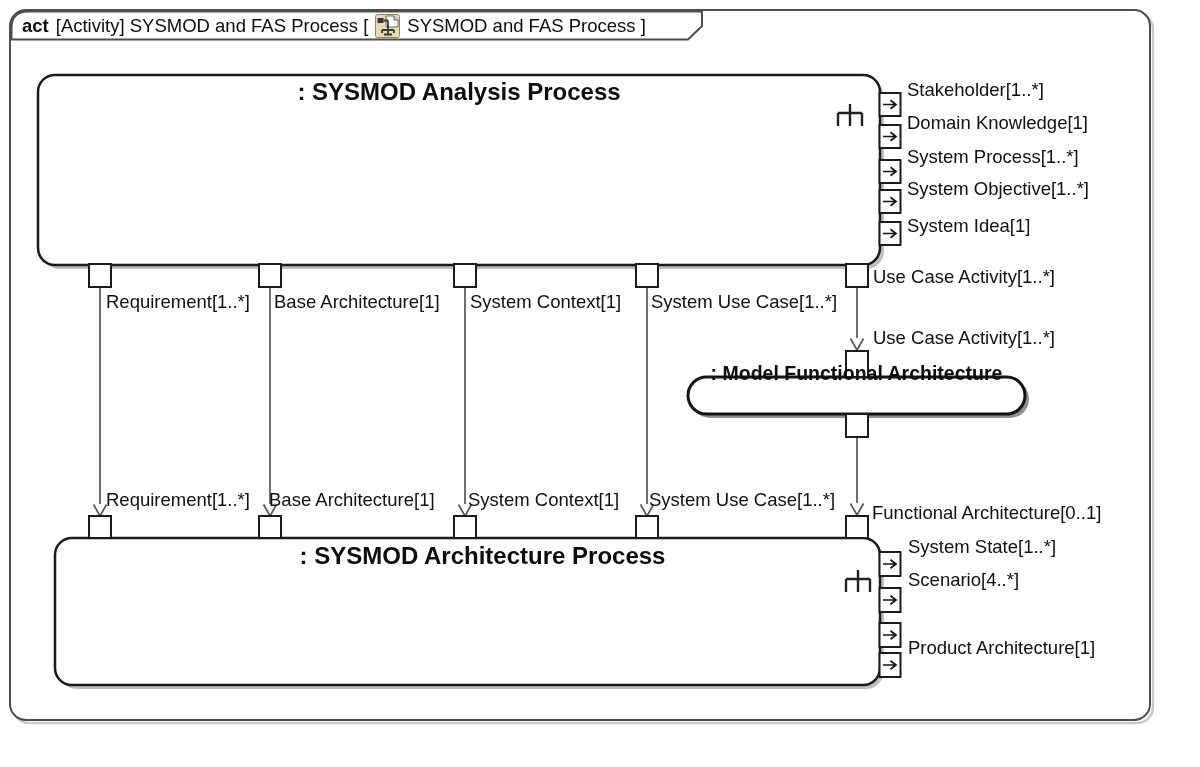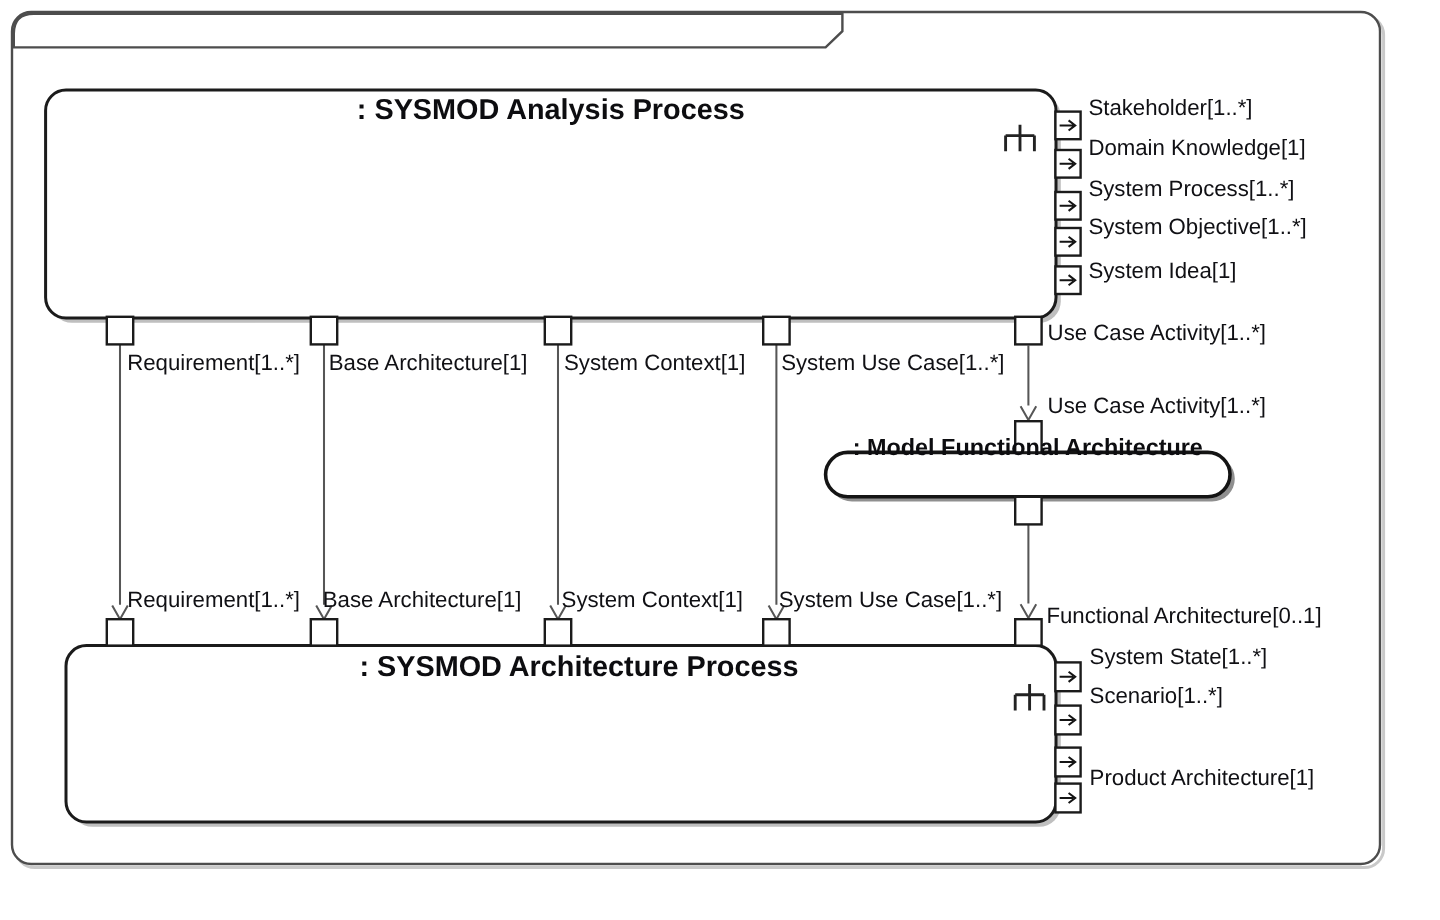--- a/index.html
+++ b/index.html
@@ -96,20 +96,32 @@
       <rect x="879.5" y="653" width="21" height="24"></rect>
     </g>
     <g stroke="#141414" stroke-width="1.7" fill="none">
       <path d="M883,564 H894.5 M890.5,559.8 L896,564 L890.5,568.2"></path>
       <path d="M883,600 H894.5 M890.5,595.8 L896,600 L890.5,604.2"></path>
       <path d="M883,635 H894.5 M890.5,630.8 L896,635 L890.5,639.2"></path>
       <path d="M883,665 H894.5 M890.5,660.8 L896,665 L890.5,669.2"></path>
     </g>
   </svg>
 
+  <div class="tab-text">
+    <span class="kw">act</span>
+    <span>[Activity] SYSMOD and FAS Process [</span>
+    <svg width="25" height="24" viewBox="0 0 25 24">
+      <rect x="0.5" y="0.5" width="24" height="23" rx="2" fill="#e6dcb0" stroke="#8d8468"></rect>
+      <polygon points="11,2 19,2 23,6 23,13 11,13" fill="#fdfdfd" stroke="#666666" stroke-width="1"></polygon>
+      <path d="M19,2 L19,6 L23,6" fill="#d8d8d8" stroke="#666666" stroke-width="1"></path>
+      <rect x="2.5" y="4" width="6" height="5" fill="#3a3a3a"></rect>
+      <path d="M8.5,6.5 H13 M13,6.5 V16 M7,16 H19 M7,16 V19 M19,16 V19 M13,16 V20 M9,20.5 H17" fill="none" stroke="#3a3a3a" stroke-width="1.8"></path>
+    </svg>
+    <span>SYSMOD and FAS Process ]</span>
+  </div>
 
   <div class="title" style="left:38px;top:78px;width:842px;">: SYSMOD Analysis Process</div>
   <div class="title" style="left:70px;top:542px;width:825px;">: SYSMOD Architecture Process</div>
   <div class="title" style="left:688px;top:362px;width:337px;font-size:19.5px;">: Model Functional Architecture</div>
 
   <div class="lbl" style="left:907px;top:79px;">Stakeholder[1..*]</div>
   <div class="lbl" style="left:907px;top:112px;">Domain Knowledge[1]</div>
   <div class="lbl" style="left:907px;top:146px;">System Process[1..*]</div>
   <div class="lbl" style="left:907px;top:178px;">System Objective[1..*]</div>
   <div class="lbl" style="left:907px;top:215px;">System Idea[1]</div>
@@ -122,16 +134,16 @@
   <div class="lbl" style="left:274px;top:291px;">Base Architecture[1]</div>
   <div class="lbl" style="left:470px;top:291px;">System Context[1]</div>
   <div class="lbl" style="left:651px;top:291px;">System Use Case[1..*]</div>
 
   <div class="lbl" style="left:106px;top:489px;">Requirement[1..*]</div>
   <div class="lbl" style="left:269px;top:489px;">Base Architecture[1]</div>
   <div class="lbl" style="left:468px;top:489px;">System Context[1]</div>
   <div class="lbl" style="left:649px;top:489px;">System Use Case[1..*]</div>
 
   <div class="lbl" style="left:908px;top:536px;">System State[1..*]</div>
-  <div class="lbl" style="left:908px;top:569px;">Scenario[1..*]</div>
+  <div class="lbl" style="left:908px;top:569px;">Scenario[4..*]</div>
   <div class="lbl" style="left:908px;top:637px;text-align:center;">Product Architecture[1]</div>
 
 </div>
 
 </body></html>

